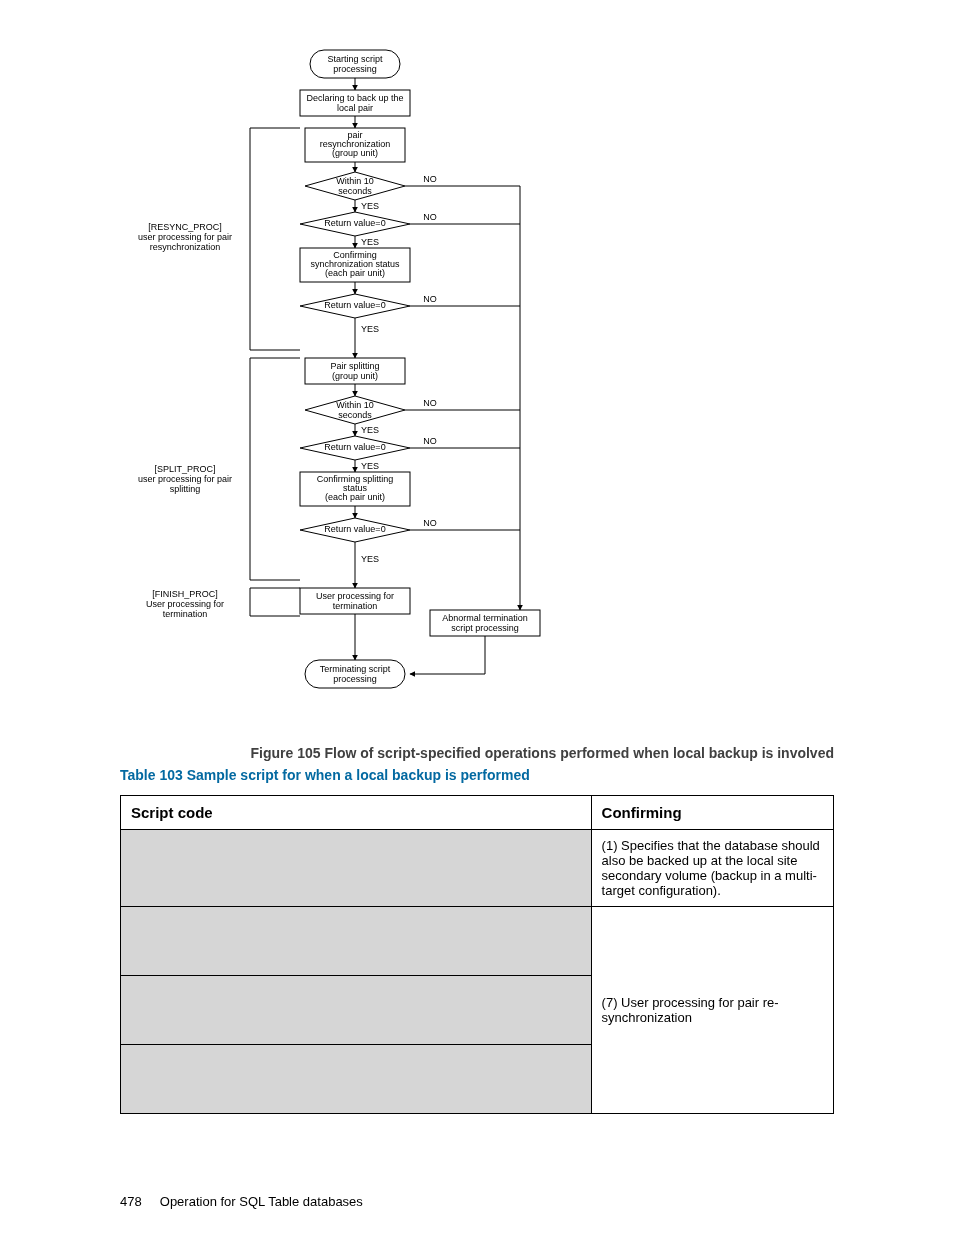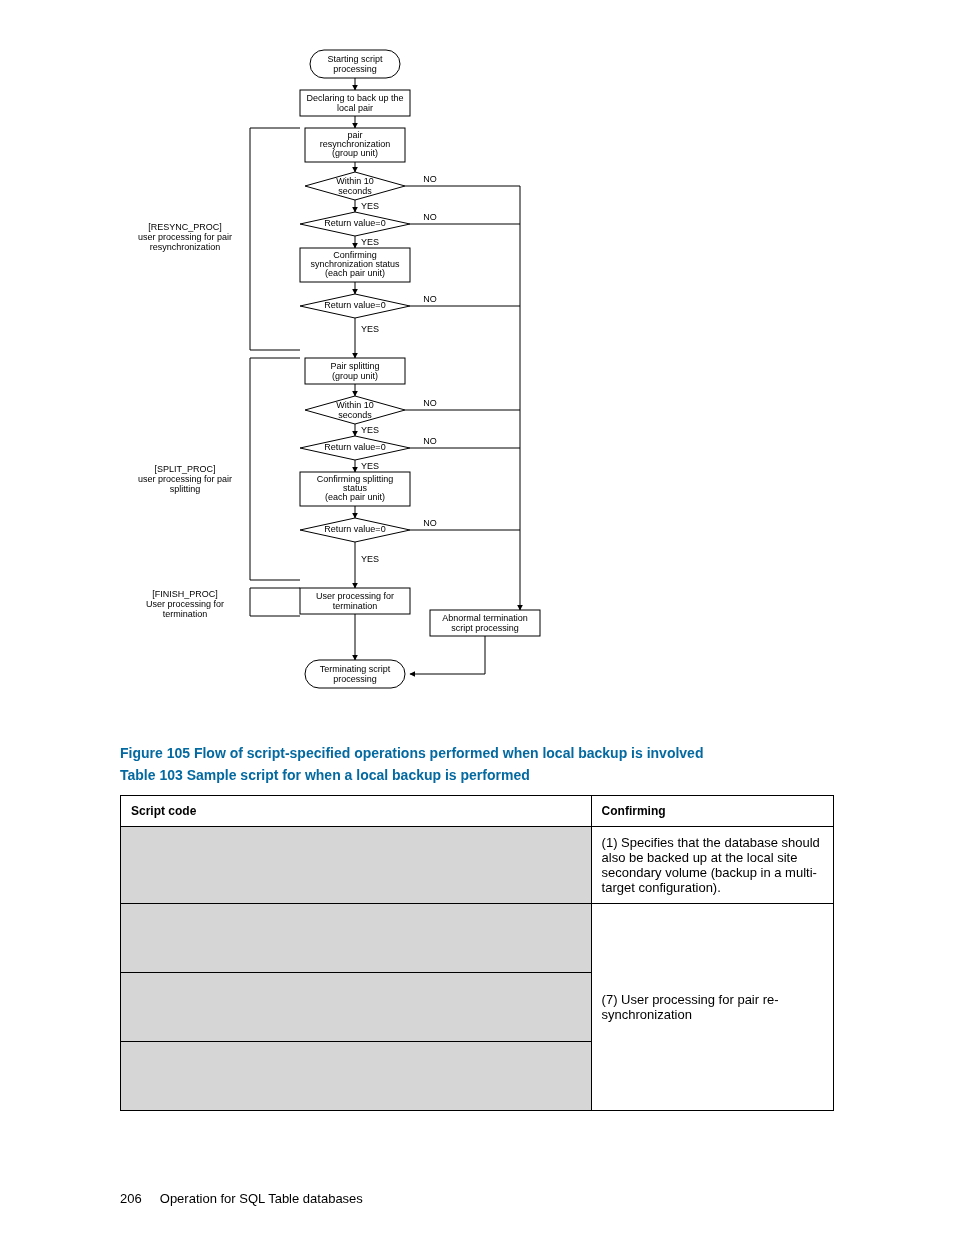--- a/index.html
+++ b/index.html
@@ -15,38 +15,38 @@
   }
   .flowchart-wrap {
     display: flex;
     margin-bottom: 25px;
   }
   .caption {
     font-size: 14px;
     font-weight: bold;
     margin: 6px 0;
   }
-  .caption.figure { color: #0369a1; }
+  .caption.figure { color: #404040; text-align: right; }
   .caption.table  { color: #0369a1; }
 
   table.sample {
     border-collapse: collapse;
     width: 100%;
     margin-top: 12px;
     font-size: 13px;
   }
   table.sample th, table.sample td {
     border: 1px solid #000;
     padding: 8px 10px;
     vertical-align: top;
     text-align: left;
   }
   table.sample th {
     font-weight: bold;
-    font-size: 12px;
+    font-size: 15px;
     background: #fff;
   }
   .script-cell {
     background: #d6d6d6;
     height: 52px;
   }
   .footer {
     margin-top: 80px;
     font-size: 13px;
   }
@@ -207,18 +207,18 @@
     <tr>
       <td class="script-cell"></td>
     </tr>
     <tr>
       <td class="script-cell"></td>
     </tr>
   </tbody>
     </table>
 
   <div class="footer">
-    <span>206</span>
+    <span>478</span>
     &nbsp;&nbsp;&nbsp;
     <span>Operation for SQL Table databases</span>
   </div>
 
 </div>
 
 </body></html>

